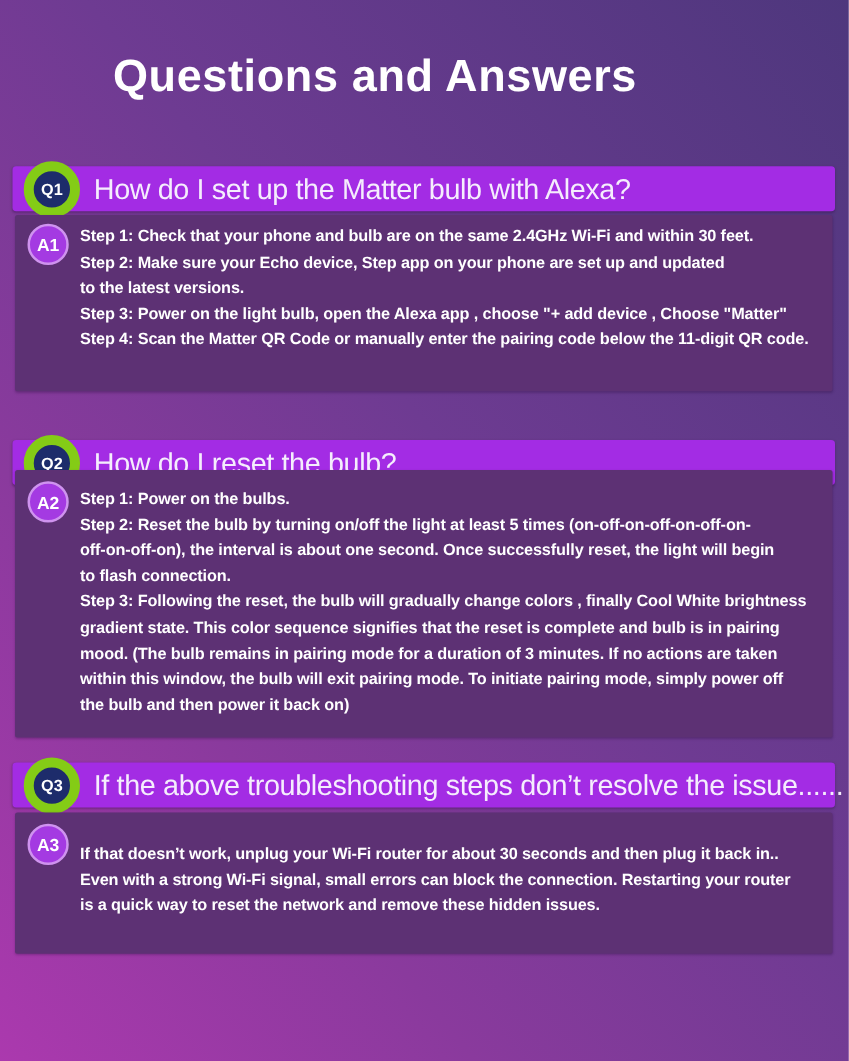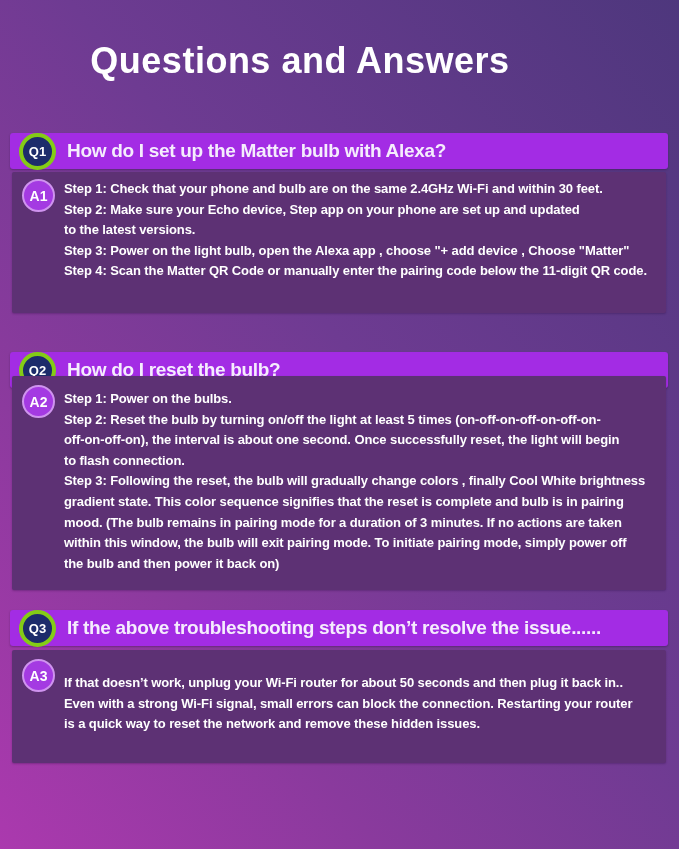--- a/index.html
+++ b/index.html
@@ -16,24 +16,24 @@
     position:absolute;left:10px;width:658px;height:36px;
     background:#a32ce4;border-radius:3px;
     display:flex;align-items:center;padding-left:9px;box-sizing:border-box;
     box-shadow:0 1px 2px rgba(40,10,60,.35);
   }
   .badge{
     width:29px;height:29px;border-radius:50%;
     display:flex;align-items:center;justify-content:center;
     font-weight:700;color:#ffffff;flex:0 0 auto;box-sizing:content-box;
   }
-  .qbadge{background:#1d2c6b;border:4px solid #84cc16;font-size:13px;}
+  .qbadge{background:#1d2c6b;border:8px solid #84cc16;font-size:13px;}
   .abadge{background:#a43ae2;border:2px solid #cf93ef;font-size:14px;position:absolute;left:10px;}
   .qtext{
-    color:#f5edfd;font-size:19px;font-weight:700;margin-left:11px;
+    color:#f5edfd;font-size:23px;font-weight:400;margin-left:11px;
     letter-spacing:-.3px;white-space:nowrap;
   }
   .apanel{
     position:absolute;left:12px;width:654px;background:#5d3174;border-radius:2px;
     box-sizing:border-box;padding-left:52px;color:#ffffff;
     box-shadow:0 1px 2px rgba(40,10,60,.3);
   }
   .aline{
     font-size:13px;font-weight:700;line-height:20.6px;
     letter-spacing:-.1px;white-space:nowrap;
@@ -85,16 +85,16 @@
   <div class="aline">within this window, the bulb will exit pairing mode. To initiate pairing mode, simply power off</div>
   <div class="aline">the bulb and then power it back on)</div>
 </div>
 
 <div class="qbar" id="q3bar">
   <div class="badge qbadge">Q3</div>
   <div class="qtext">If the above troubleshooting steps don’t resolve the issue......</div>
 </div>
 <div class="apanel" id="a3panel">
   <div class="badge abadge" id="a3badge">A3</div>
-  <div class="aline">If that doesn’t work, unplug your Wi-Fi router for about 50 seconds and then plug it back in..</div>
+  <div class="aline">If that doesn’t work, unplug your Wi-Fi router for about 30 seconds and then plug it back in..</div>
   <div class="aline">Even with a strong Wi-Fi signal, small errors can block the connection. Restarting your router</div>
   <div class="aline">is a quick way to reset the network and remove these hidden issues.</div>
 </div>
 
 </body></html>

